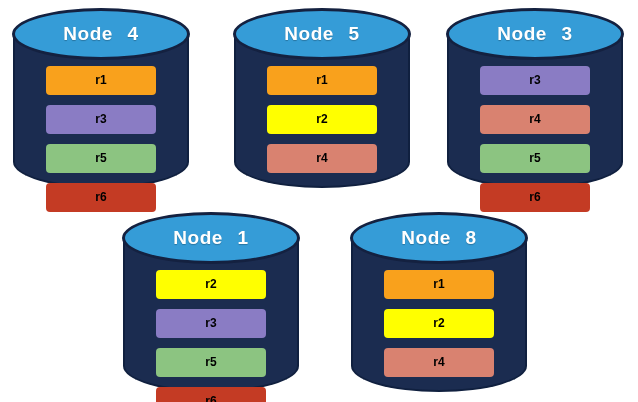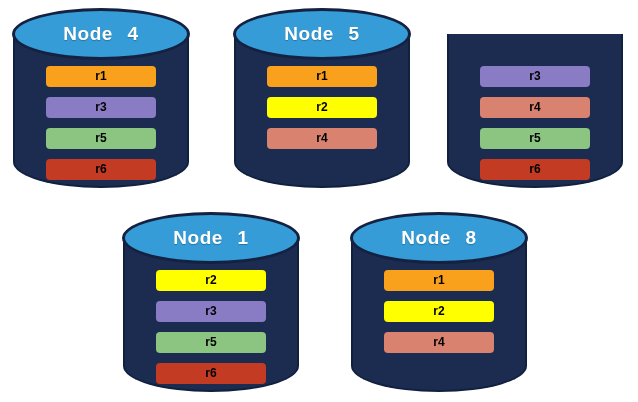--- a/index.html
+++ b/index.html
@@ -55,21 +55,21 @@
   .stack {
     position: absolute;
     left: 0; right: 0; top: 58px;
     z-index: 3;
     display: flex;
     flex-direction: column;
     align-items: center;
   }
   .bar {
     width: 110px;
-    height: 21px;
+    height: 29px;
     margin-bottom: 10px;
     border-radius: 4px;
     display: flex;
     align-items: center;
     justify-content: center;
     font-size: 12px;
     font-weight: bold;
     line-height: 13px;
   }
 </style>
@@ -95,20 +95,23 @@
         <span class="node-title" style="color: rgb(255, 255, 255);">Node 5</span>
       </div>
       <div class="stack">
         <div class="bar" style="background: rgb(249, 161, 28); color: rgb(0, 0, 0);">r1</div>
         <div class="bar" style="background: rgb(255, 255, 0); color: rgb(0, 0, 0);">r2</div>
         <div class="bar" style="background: rgb(217, 130, 112); color: rgb(0, 0, 0);">r4</div>
       </div>
     </div>
     <div class="node">
       <div class="cyl-body" style="background: rgb(27, 44, 80);"></div>
+      <div class="cyl-top" style="background: rgb(53, 156, 215);">
+        <span class="node-title" style="color: rgb(255, 255, 255);">Node 3</span>
+      </div>
       <div class="stack">
         <div class="bar" style="background: rgb(138, 124, 196); color: rgb(0, 0, 0);">r3</div>
         <div class="bar" style="background: rgb(217, 130, 112); color: rgb(0, 0, 0);">r4</div>
         <div class="bar" style="background: rgb(140, 196, 129); color: rgb(0, 0, 0);">r5</div>
         <div class="bar" style="background: rgb(196, 59, 36); color: rgb(0, 0, 0);">r6</div>
       </div>
     </div>
     <div class="node">
       <div class="cyl-body" style="background: rgb(27, 44, 80);"></div>
       <div class="cyl-top" style="background: rgb(53, 156, 215);">

